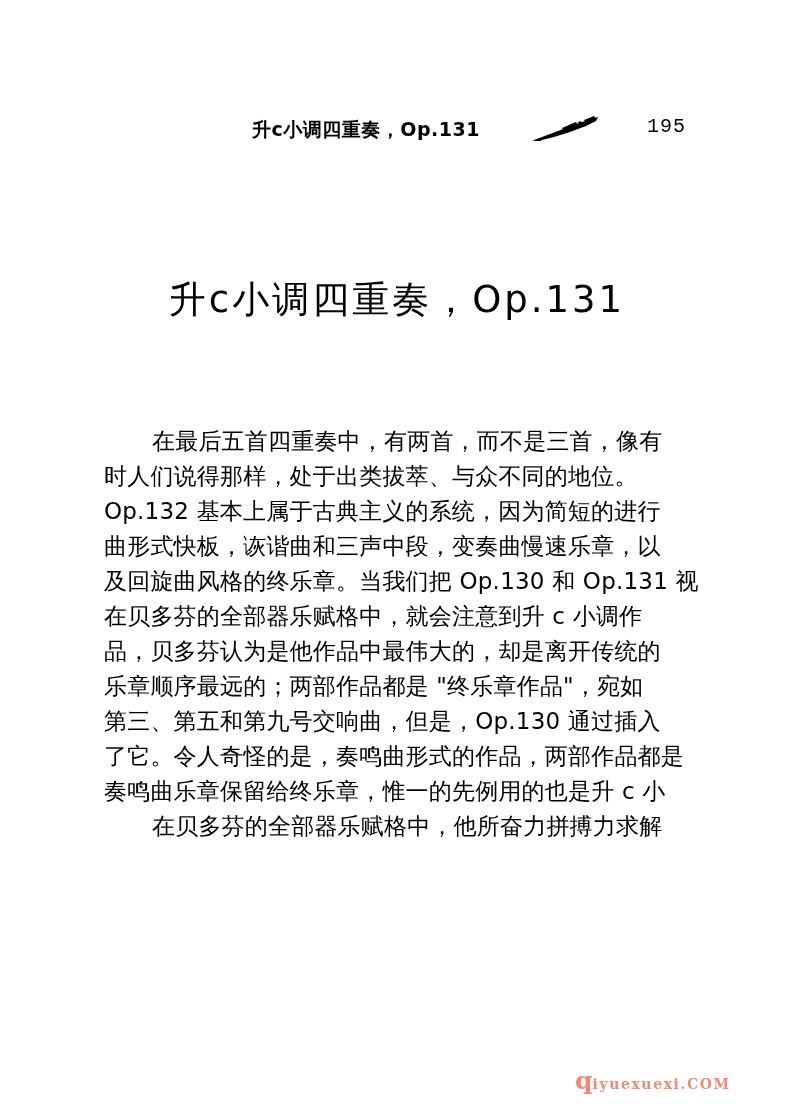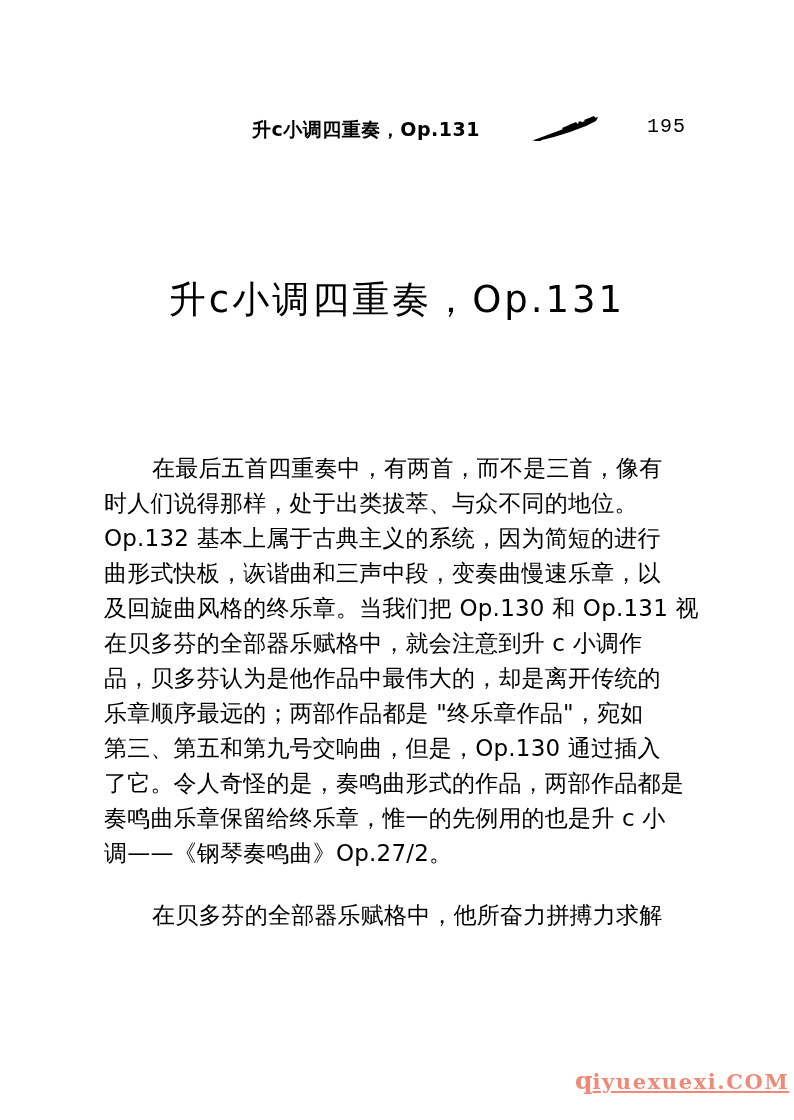--- a/index.html
+++ b/index.html
@@ -83,21 +83,20 @@
   }
   .text-line {
     font-size: 23px;
     line-height: 35px;
     height: 35px;
     letter-spacing: 0.2px;
     white-space: nowrap;
   }
   .text-line.indent {
     text-indent: 48px;
-    margin-top: 27px;
   }
 
   
   .watermark {
     position: absolute;
     left: 575px;
     top: 1068px;
     height: 30px;
     display: flex;
     align-items: baseline;
@@ -105,25 +104,24 @@
     color: #f28876;
     white-space: nowrap;
   }
   .wm-q {
     font-size: 25px;
     font-weight: bold;
     letter-spacing: 0px;
     line-height: 26px;
   }
   .wm-rest {
-    font-size: 21px;
+    font-size: 14px;
     font-weight: bold;
     letter-spacing: 1.6px;
     line-height: 26px;
-    text-decoration: underline;
   }
 </style>
 </head>
 <body>
 
 <div class="page">
 
   <div class="running-head">
     <div class="rh-title">升c小调四重奏，Op.131</div>
 
@@ -148,21 +146,20 @@
     <div class="text-line">时人们说得那样，处于出类拔萃、与众不同的地位。</div>
     <div class="text-line">Op.132 基本上属于古典主义的系统，因为简短的进行</div>
     <div class="text-line">曲形式快板，诙谐曲和三声中段，变奏曲慢速乐章，以</div>
     <div class="text-line">及回旋曲风格的终乐章。当我们把 Op.130 和 Op.131 视</div>
     <div class="text-line">在贝多芬的全部器乐赋格中，就会注意到升 c 小调作</div>
     <div class="text-line">品，贝多芬认为是他作品中最伟大的，却是离开传统的</div>
     <div class="text-line">乐章顺序最远的；两部作品都是 "终乐章作品"，宛如</div>
     <div class="text-line">第三、第五和第九号交响曲，但是，Op.130 通过插入</div>
     <div class="text-line">了它。令人奇怪的是，奏鸣曲形式的作品，两部作品都是</div>
     <div class="text-line">奏鸣曲乐章保留给终乐章，惟一的先例用的也是升 c 小</div>
-    <div class="text-line">调——《钢琴奏鸣曲》Op.27/2。</div>
     <div class="text-line indent">在贝多芬的全部器乐赋格中，他所奋力拼搏力求解</div>
   </div>
 
   <div class="watermark">
     <span class="wm-q">q</span>
     <span class="wm-rest">iyuexuexi.COM</span>
   </div>
 
 </div>
 

